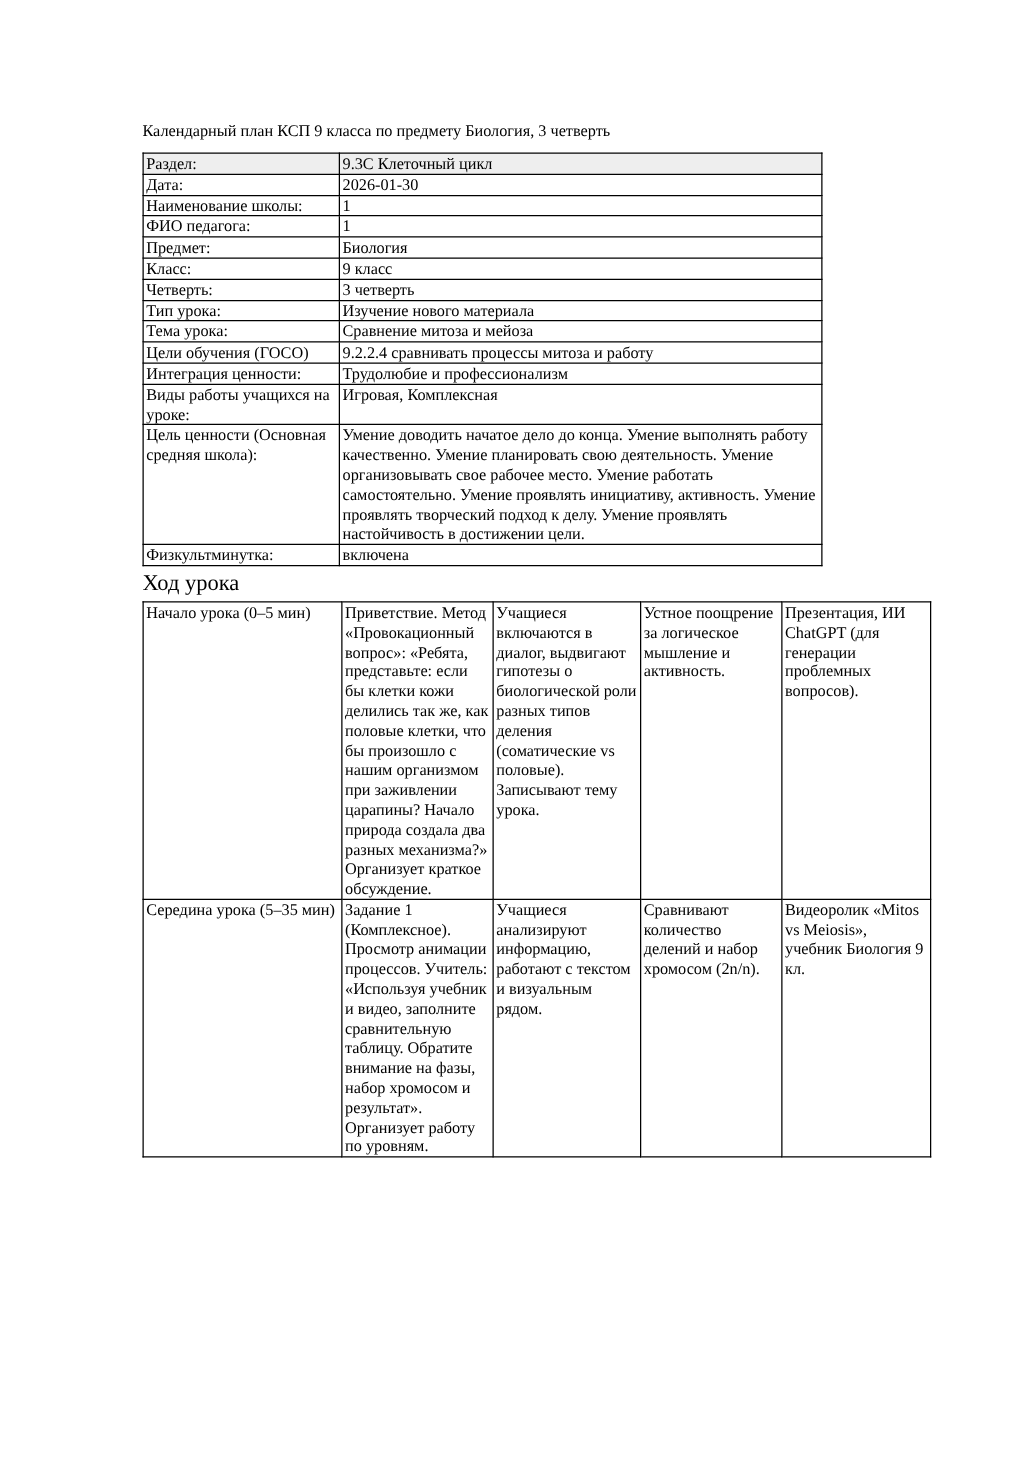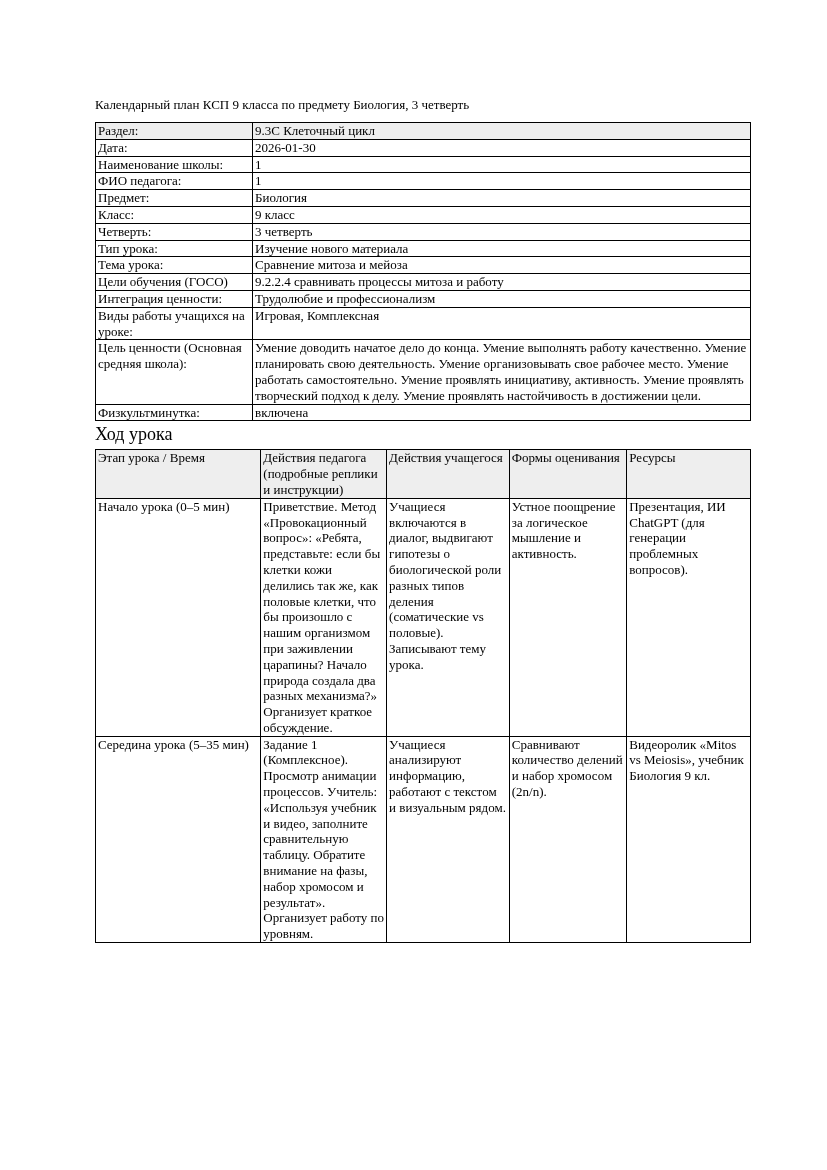--- a/index.html
+++ b/index.html
@@ -6,34 +6,34 @@
     margin: 0;
     padding: 0;
     background: #ffffff;
     width: 827px;
     height: 1170px;
     font-family: "Liberation Serif", "DejaVu Serif", serif;
     color: #000000;
   }
   .page {
     position: absolute;
-    left: 95px;
+    left: 114px;
     top: 97px;
     width: 630px;
   }
   .doc-title {
     font-size: 13px;
     line-height: 16px;
     font-weight: normal;
     margin: 0 0 9px 0;
   }
   table {
     border-collapse: collapse;
     table-layout: fixed;
-    width: 656px;
+    width: 544px;
     font-size: 13px;
     line-height: 15.8px;
   }
   td, th {
     border: 1px solid #000000;
     padding: 0 2px;
     vertical-align: top;
     text-align: left;
     font-weight: normal;
     overflow: hidden;
@@ -131,27 +131,20 @@
 
   <table class="lesson-table">
     <colgroup>
       <col class="c-stage">
         <col class="c-teacher">
         <col class="c-student">
         <col class="c-assessment">
         <col class="c-resources">
     </colgroup>
     <tbody>
-      <tr class="shaded">
-        <td>Этап урока / Время</td>
-        <td>Действия педагога (подробные реплики и инструкции)</td>
-        <td>Действия учащегося</td>
-        <td>Формы оценивания</td>
-        <td>Ресурсы</td>
-      </tr>
       <tr>
         <td>Начало урока (0–5 мин)</td>
         <td>Приветствие. Метод «Провокационный вопрос»: «Ребята, представьте: если бы клетки кожи делились так же, как половые клетки, что бы произошло с нашим организмом при заживлении царапины? Начало природа создала два разных механизма?» Организует краткое обсуждение.</td>
         <td>Учащиеся включаются в диалог, выдвигают гипотезы о биологической роли разных типов деления (соматические vs половые). Записывают тему урока.</td>
         <td>Устное поощрение за логическое мышление и активность.</td>
         <td>Презентация, ИИ ChatGPT (для генерации проблемных вопросов).</td>
       </tr>
       <tr>
         <td>Середина урока (5–35 мин)</td>
         <td>Задание 1 (Комплексное). Просмотр анимации процессов. Учитель: «Используя учебник и видео, заполните сравнительную таблицу. Обратите внимание на фазы, набор хромосом и результат». Организует работу по уровням.</td>

